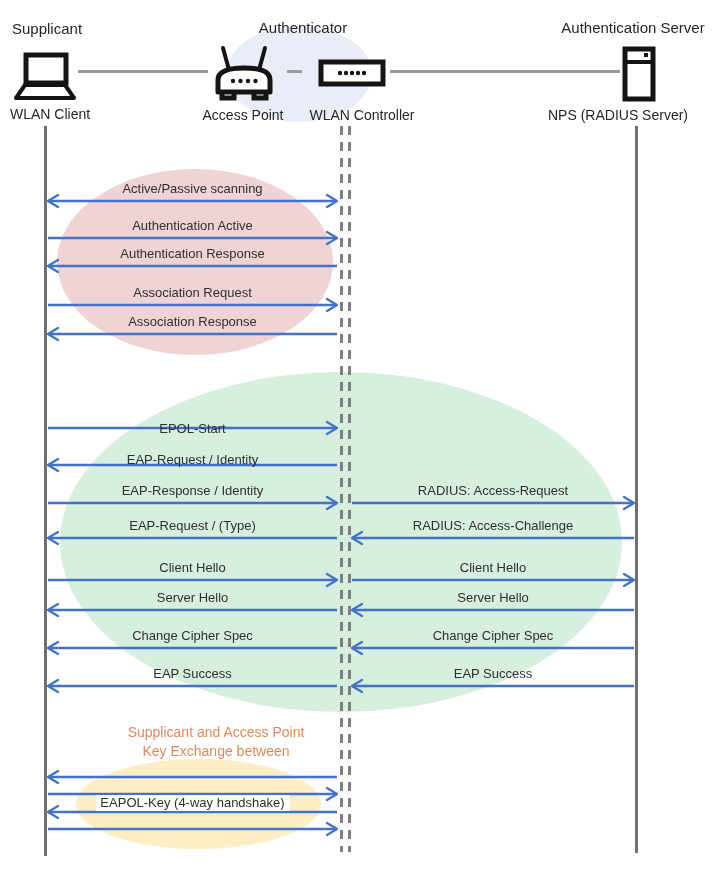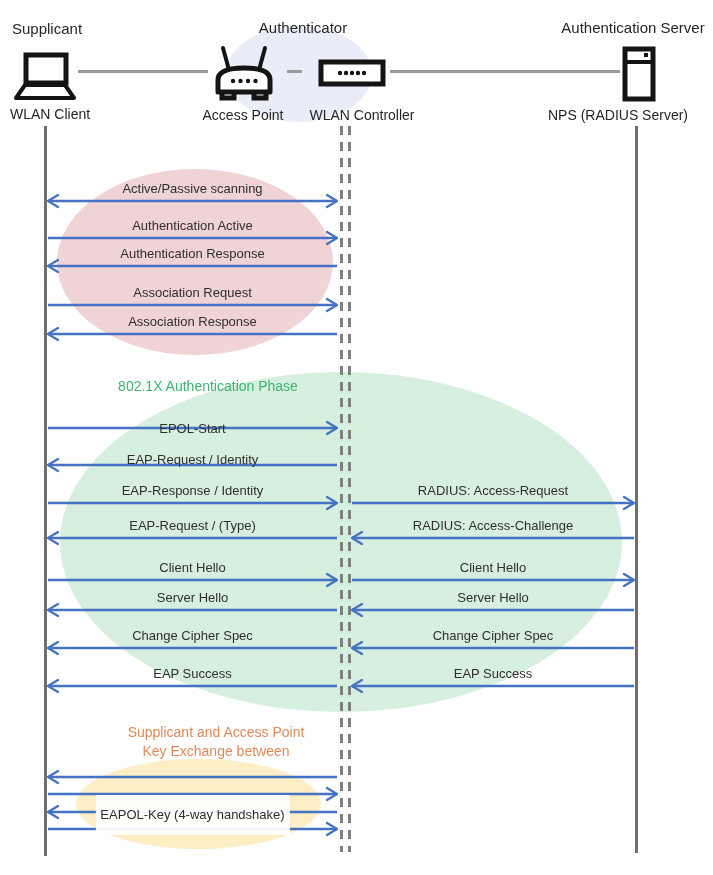--- a/index.html
+++ b/index.html
@@ -15,21 +15,21 @@
   .lifeline-dashed{
     position:absolute;width:3px;z-index:2;
     background:repeating-linear-gradient(to bottom,#7f7f7f 0 9px,transparent 9px 16px);
   }
   .hline{position:absolute;height:3px;background:#9a9a9a;z-index:2;}
   .phase-title{position:absolute;font-size:14px;white-space:nowrap;z-index:5;text-align:center;line-height:19px;}
   .msg-label{
     position:absolute;font-size:13px;color:#2f2f2f;white-space:nowrap;z-index:5;
     transform:translateX(-50%);line-height:16px;
   }
-  .msg-label.bg{background:rgba(255,255,255,0.92);padding:12px 5px;}
+  .msg-label.bg{background:rgba(255,255,255,0.92);padding:0 5px;}
   .msg-arrow{position:absolute;z-index:4;overflow:visible;}
   svg.icon{position:absolute;z-index:6;}
 </style>
 </head>
 <body>
 
 <div id="stage">
 
   <div class="ellipse" style="left: 226px; top: 26px; width: 146px; height: 96px; background: rgb(234, 237, 247);"></div>
   <div class="ellipse" style="left: 57px; top: 169px; width: 276px; height: 186px; background: rgb(240, 211, 213);"></div>
@@ -78,21 +78,20 @@
   <div class="dev-label" style="left:10px;top:106px;">WLAN Client</div>
   <div class="dev-label centered" style="left:243px;top:107px;">Access Point</div>
   <div class="dev-label centered" style="left:362px;top:107px;">WLAN Controller</div>
   <div class="dev-label centered" style="left:618px;top:107px;">NPS (RADIUS Server)</div>
 
   <div class="lifeline" style="left:44px;top:126px;height:730px;"></div>
   <div class="lifeline-dashed" style="left:340px;top:126px;height:726px;"></div>
   <div class="lifeline-dashed" style="left:348px;top:126px;height:726px;"></div>
   <div class="lifeline" style="left:635px;top:126px;height:727px;"></div>
 
-  <div class="phase-title centered" style="left: 208px; top: 377px; color: rgb(60, 179, 113);">802.1X Authentication Phase</div>
   <div class="phase-title centered" style="left: 216px; top: 723px; color: rgb(224, 138, 90);">
     <div>Supplicant and Access Point</div>
     <div>Key Exchange between</div>
   </div>
 
   <div id="messages">
       <div class="msg-label" style="left: 192.5px; top: 181px;">Active/Passive scanning</div>
       <svg class="msg-arrow" width="293" height="16" style="left: 46px; top: 193px;">
         <line x1="2" y1="8" x2="291" y2="8" stroke="#4472c4" stroke-width="2.3"></line>
         <polyline points="281,2 291,8 281,14" fill="none" stroke="#4472c4" stroke-width="2.3" stroke-linecap="round" stroke-linejoin="round"></polyline>

